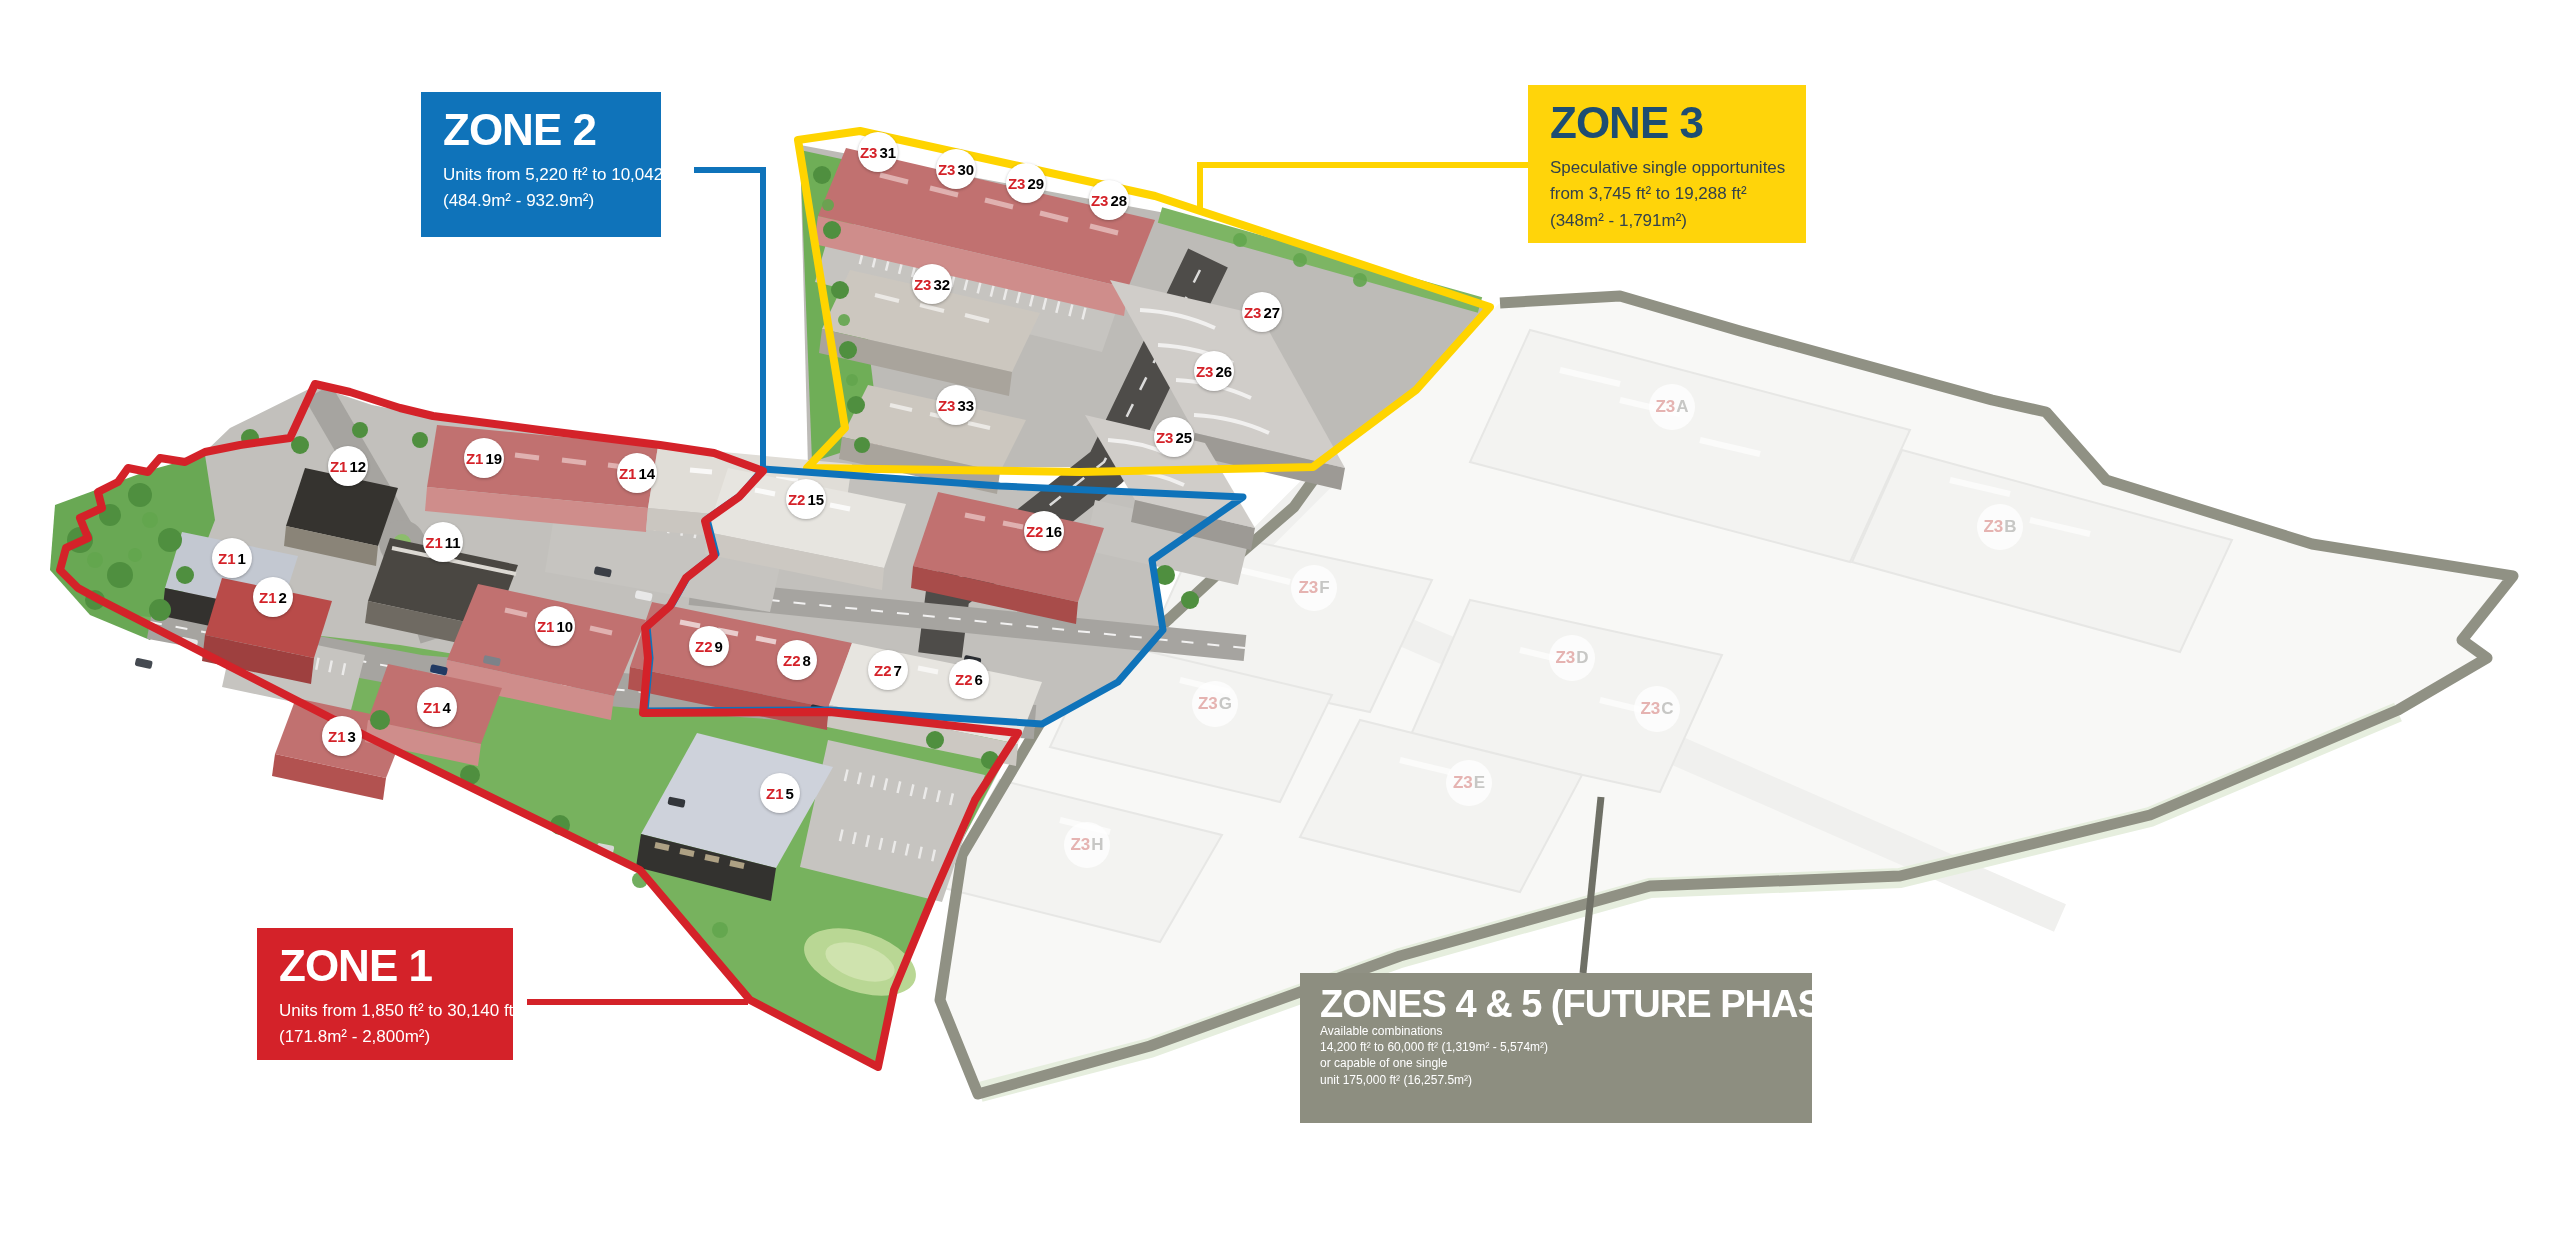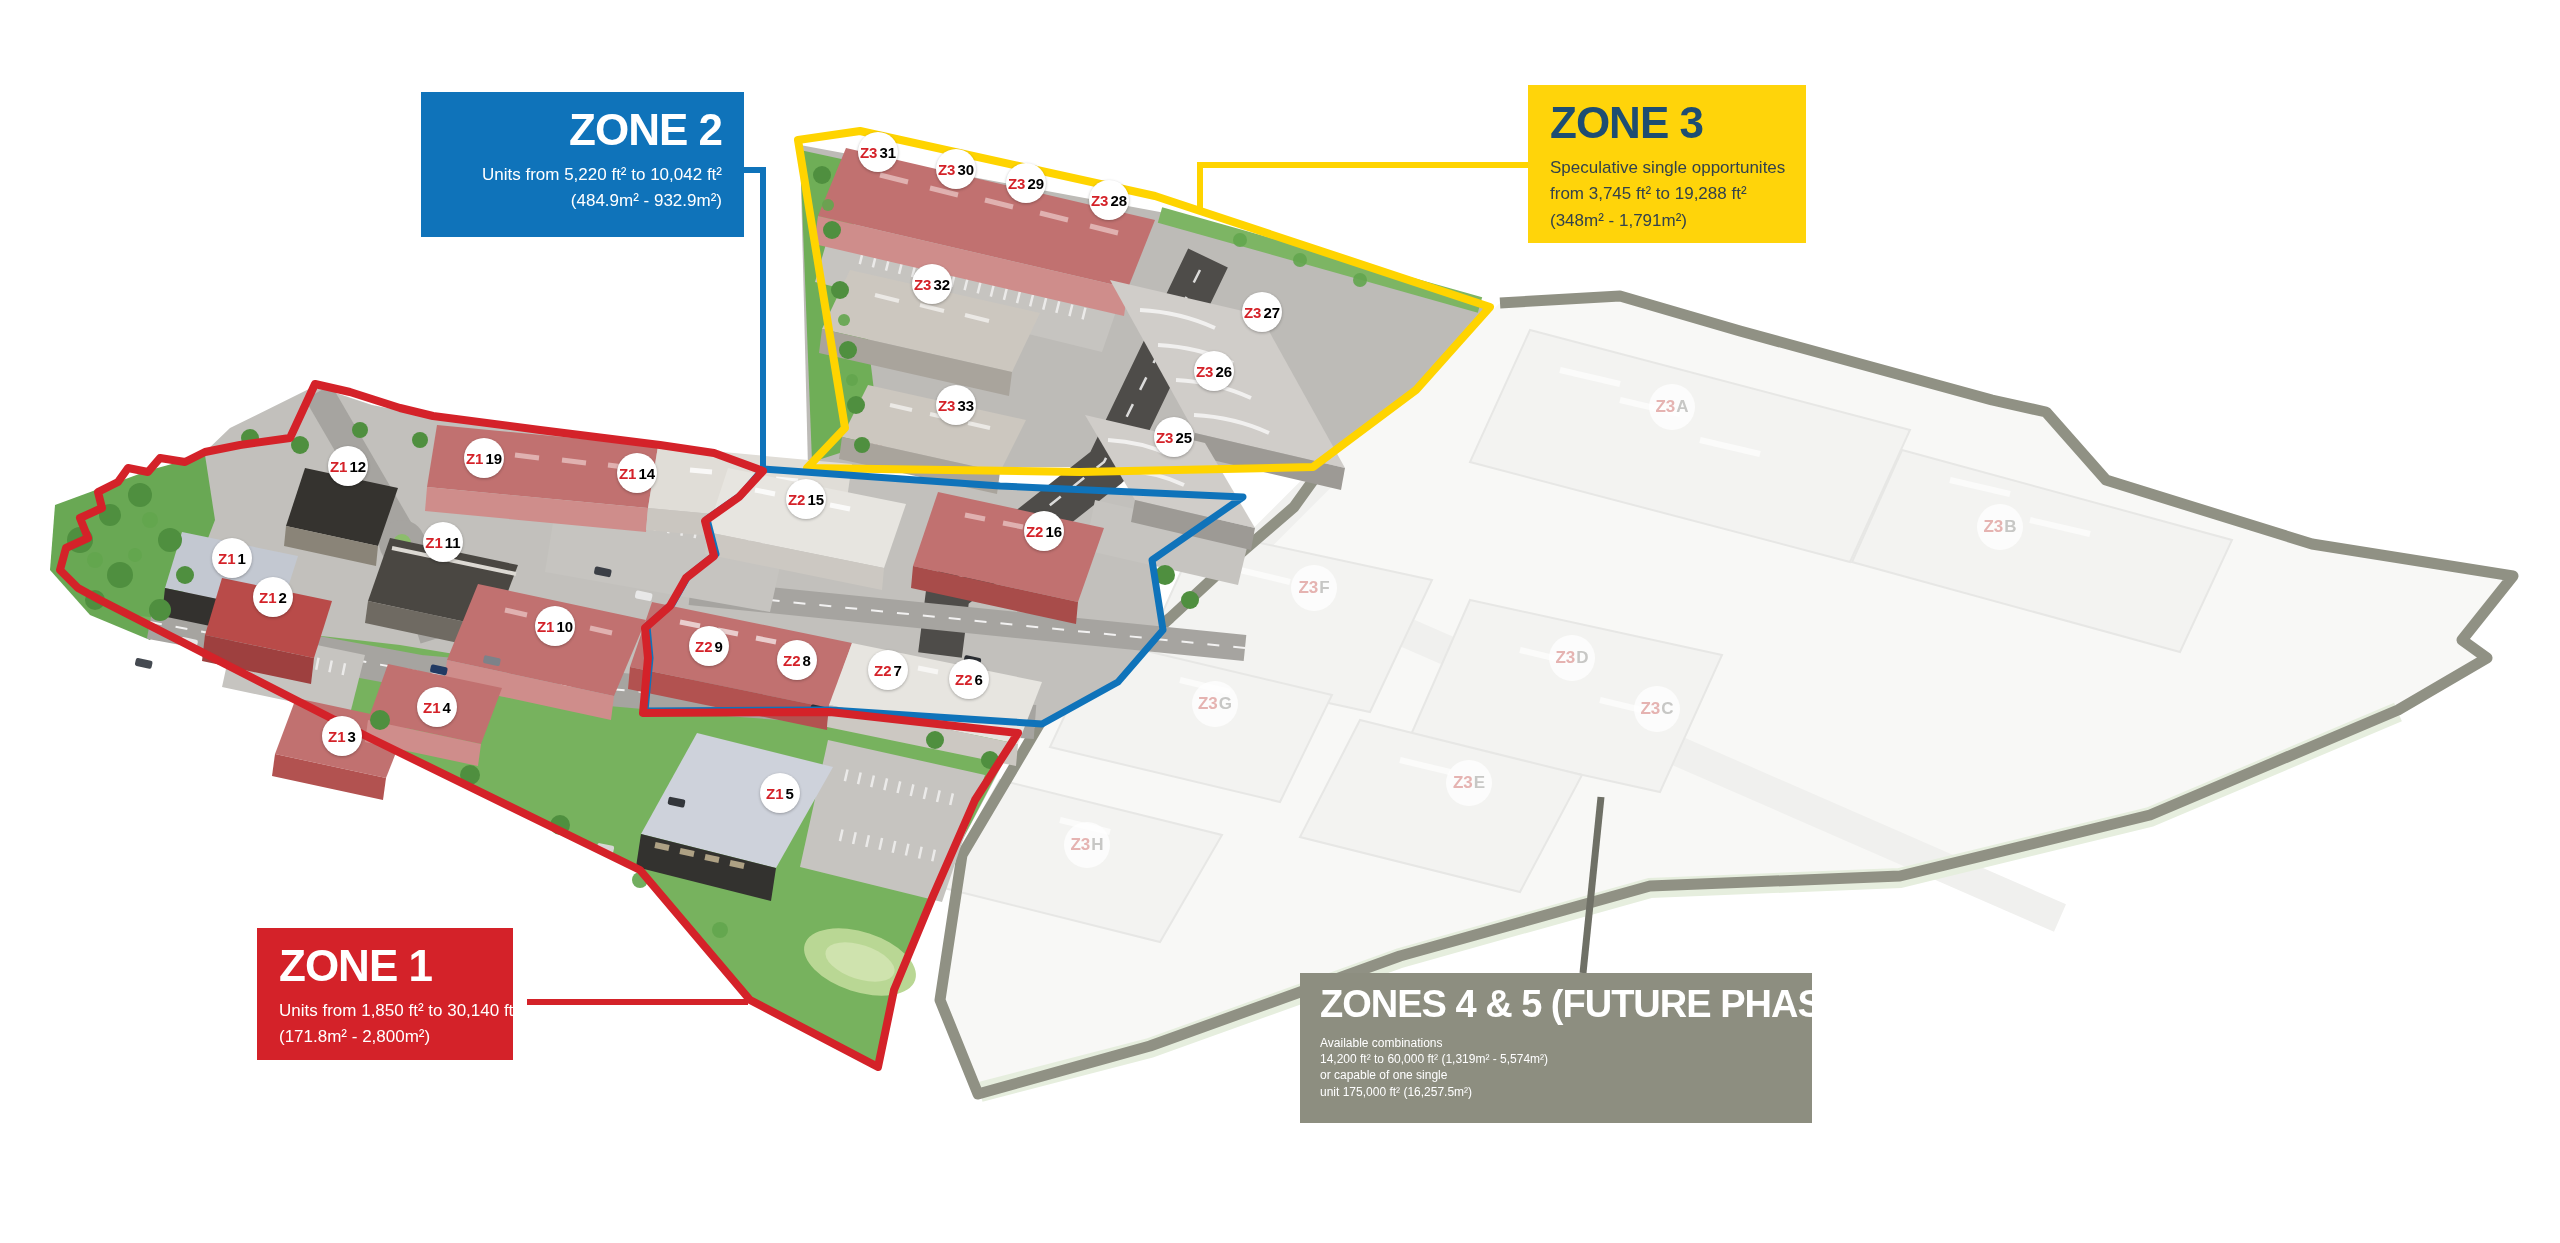--- a/index.html
+++ b/index.html
@@ -14,27 +14,27 @@
   .marker .pfx{color:#d42229;}
   .marker .num{color:#000000;}
   .marker.faded{width:46px;height:46px;background:rgba(255,255,255,.75);box-shadow:none;font-size:17px;gap:1px;}
   .marker.faded .pfx{color:#e5b3b1;}
   .marker.faded .num{color:#c7c7c5;}
 
   
   .infobox{position:absolute;box-sizing:border-box;z-index:6;color:#fff;padding:16px 22px;}
   .infobox .title{font-weight:700;font-size:44px;letter-spacing:-1px;line-height:1.0;margin-bottom:10px;white-space:nowrap;}
   .infobox .line{font-size:17px;line-height:1.55;white-space:nowrap;}
-  #box-zone2{left:421px;top:92px;width:323px;height:145px;background:#0f73ba;text-align:right;}
+  #box-zone2{left:421px;top:92px;width:240px;height:145px;background:#0f73ba;}
   #box-zone3{left:1528px;top:85px;width:278px;height:158px;background:#ffd40a;}
   #box-zone3 .title{color:#1e4d72;}
   #box-zone3 .line{color:#33424c;}
   #box-zone1{left:257px;top:928px;width:256px;height:132px;background:#d42229;}
   #box-zones45{left:1300px;top:973px;width:512px;height:150px;background:#8d8e80;padding:12px 20px;}
-  #box-zones45 .title{font-size:38px;margin-bottom:12px;}
+  #box-zones45 .title{font-size:38px;margin-bottom:0;}
   #box-zones45 .line{font-size:12px;line-height:1.35;}
 </style>
 </head>
 <body>
 
 <div id="canvas">
 
   <svg id="scene" width="2560" height="1243" viewBox="0 0 2560 1243">
 
     <g>

